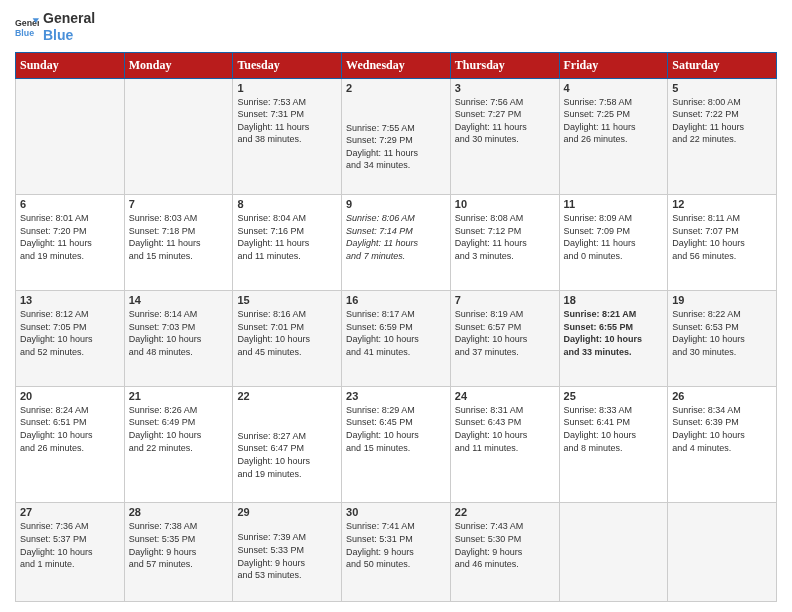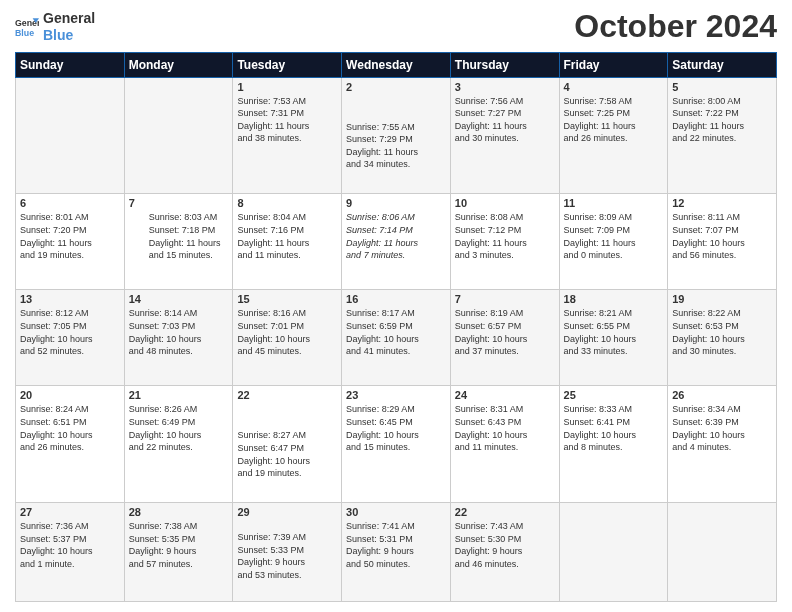--- a/index.html
+++ b/index.html
@@ -80,40 +80,39 @@
     .cell-info {
       font-size: 9px;
       color: #333;
       line-height: 1.4;
     }
     .empty-cell {
       background: #f9f9f9;
     }
     tr:nth-child(even) td { background: #fff; }
     tr:nth-child(odd) td { background: #f5f5f5; }
-    .calendar thead tr th { background: #0f172a; }
+    .calendar thead tr th { background: #b91c1c; font-family: Liberation Serif, serif; }
   </style>
 </head>
 <body>
 
 <div class="page">
   <div class="header">
     <div class="logo">
       <svg class="logo-icon" viewBox="0 0 30 30" xmlns="http://www.w3.org/2000/svg">
         <text x="0" y="14" font-size="11" font-weight="bold" fill="#333">General</text>
         <text x="0" y="26" font-size="11" font-weight="bold" fill="#4a90d9">Blue</text>
         <polygon points="22,4 30,4 26,10" fill="#4a90d9"></polygon>
       </svg>
       <div style="display:flex;flex-direction:column;line-height:1.2">
         <span style="font-size:14px;font-weight:bold;color:#333">General</span>
         <span style="font-size:14px;font-weight:bold;color:#4a90d9">Blue</span>
       </div>
     </div>
     <div class="header-right">
-      <div class="month-title">October 2024</div>
     </div>
   </div>
 
   <table class="calendar">
     <thead>
       <tr>
       <th>Sunday</th>
           <th>Monday</th>
           <th>Tuesday</th>
           <th>Wednesday</th>
@@ -165,21 +164,21 @@
         <tr>
           <td>
             <span class="day-num">6</span>
             <div class="cell-info" style="white-space: pre-line;">Sunrise: 8:01 AM
 Sunset: 7:20 PM
 Daylight: 11 hours
 and 19 minutes.</div>
           </td>
           <td>
             <span class="day-num">7</span>
-            <div class="cell-info" style="white-space: pre-line; margin-left: 20px;">Sunrise: 8:03 AM
+            <div class="cell-info" style="white-space: pre-line;">Sunrise: 8:03 AM
 Sunset: 7:18 PM
 Daylight: 11 hours
 and 15 minutes.</div>
           </td>
           <td>
             <span class="day-num">8</span>
             <div class="cell-info" style="white-space: pre-line;">Sunrise: 8:04 AM
 Sunset: 7:16 PM
 Daylight: 11 hours
 and 11 minutes.</div>
@@ -244,21 +243,21 @@
           </td>
           <td>
             <span class="day-num">7</span>
             <div class="cell-info" style="white-space: pre-line;">Sunrise: 8:19 AM
 Sunset: 6:57 PM
 Daylight: 10 hours
 and 37 minutes.</div>
           </td>
           <td>
             <span class="day-num">18</span>
-            <div class="cell-info" style="white-space: pre-line;">Sunrise: 8:21 AM
+            <div class="cell-info" style="white-space: pre-line; font-weight: bold;">Sunrise: 8:21 AM
 Sunset: 6:55 PM
 Daylight: 10 hours
 and 33 minutes.</div>
           </td>
           <td>
             <span class="day-num">19</span>
             <div class="cell-info" style="white-space: pre-line;">Sunrise: 8:22 AM
 Sunset: 6:53 PM
 Daylight: 10 hours
 and 30 minutes.</div>

